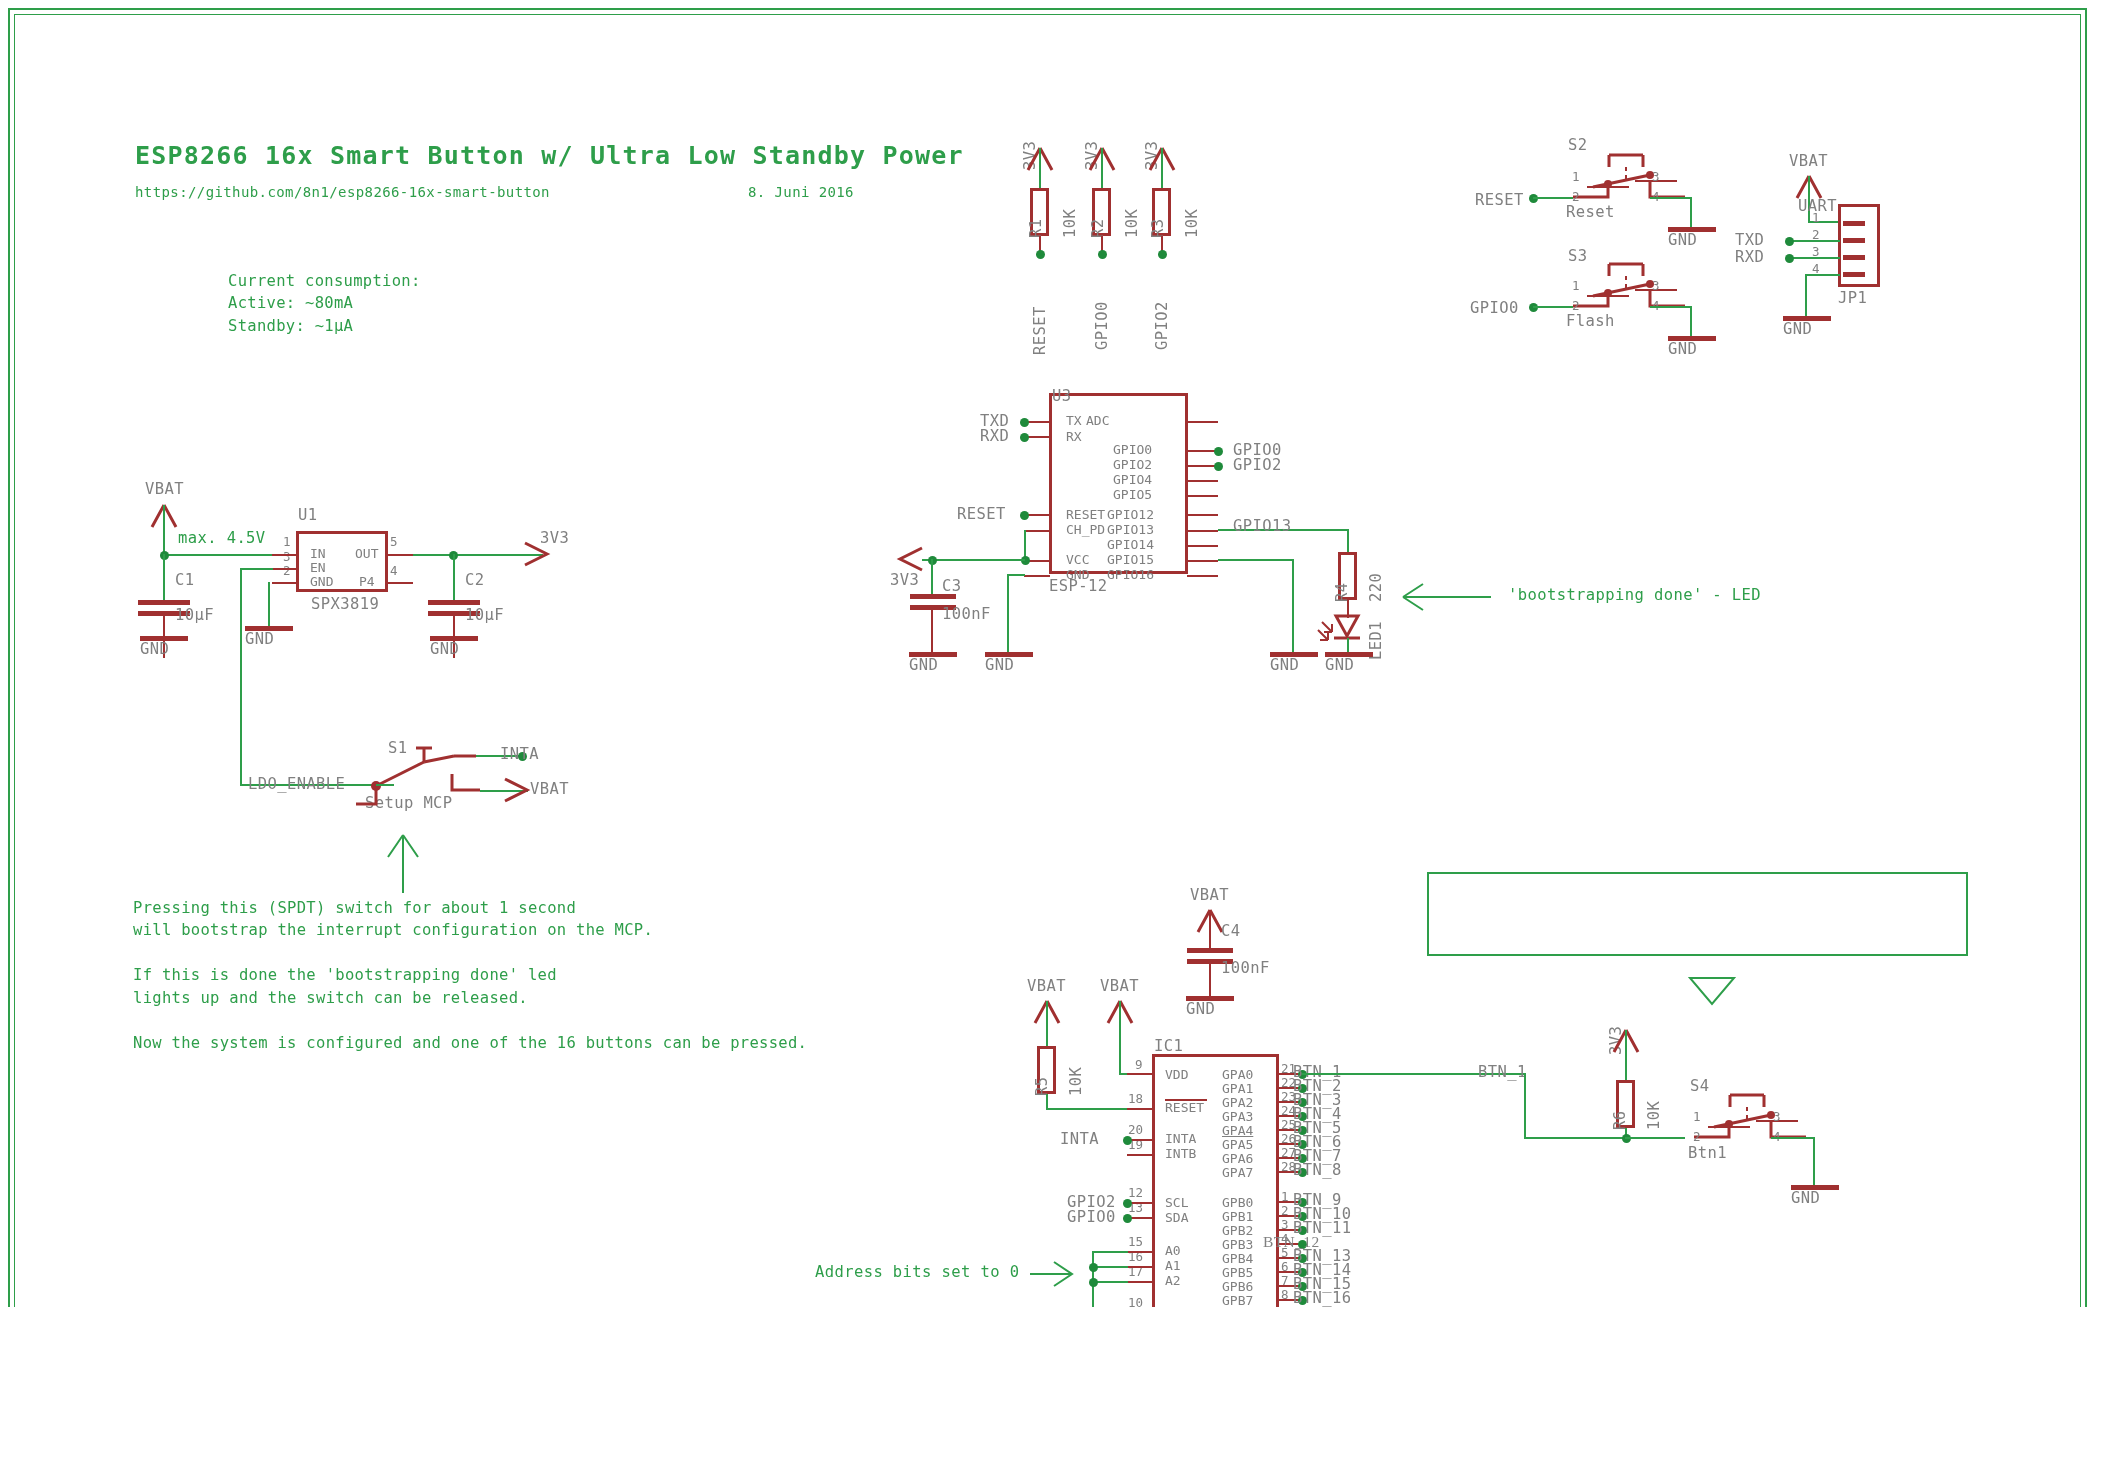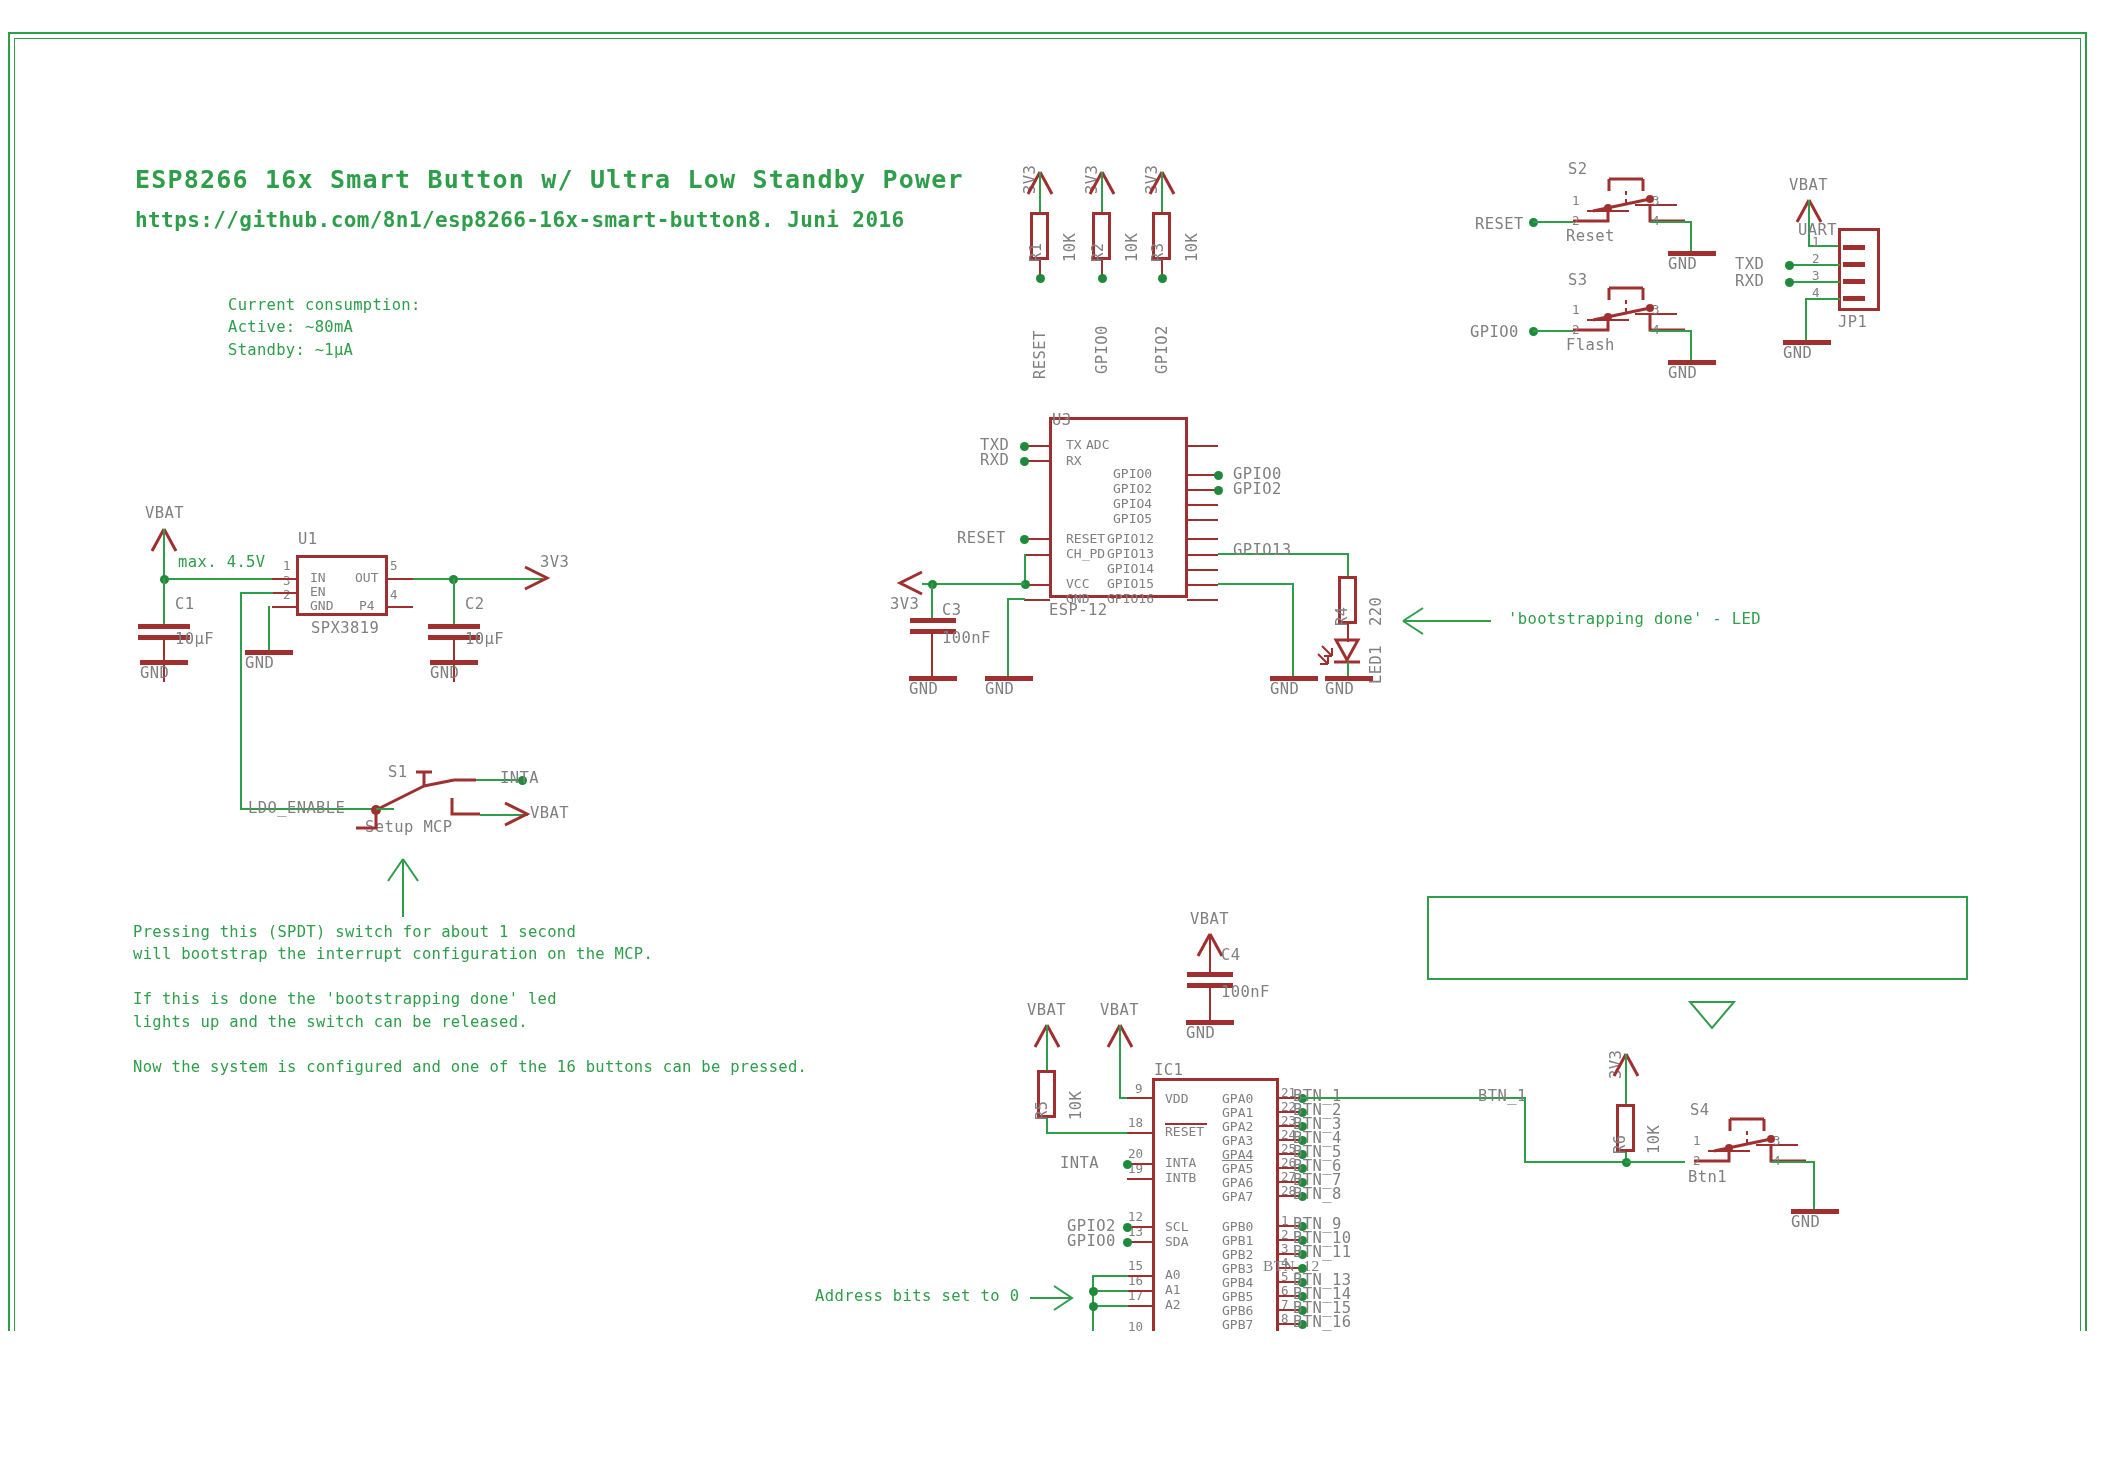--- a/index.html
+++ b/index.html
@@ -1,29 +1,29 @@
 <!DOCTYPE html>
 <html><head>
 <meta charset="utf-8">
 <style>
   html,body{margin:0;padding:0;background:#ffffff;}
   body{width:2103px;height:1473px;position:relative;
        font-family:"DejaVu Sans Mono","Liberation Mono",monospace;}
-  #sheet{position:absolute;left:0;top:0;width:2103px;height:1307px;overflow:hidden;margin-top:24px;}
+  #sheet{position:absolute;left:0;top:0;width:2103px;height:1307px;overflow:hidden;}
   .frame{position:absolute;left:8px;top:8px;width:2079px;height:1449px;
          border:2px solid #2e9e4a;box-sizing:border-box;}
   .frame2{position:absolute;left:14px;top:14px;width:2067px;height:1437px;
           border:1px solid #2e9e4a;box-sizing:border-box;}
 
   .t{position:absolute;white-space:pre;line-height:1.05;}
   .gr{color:#2e9e4a;}
   .gy{color:#808080;}
 
   .title{font-size:25px;letter-spacing:1.2px;font-weight:bold;}
-  .sub{font-size:21px;letter-spacing:.4px;font-weight:bold;}
+  .sub{font-size:14px;letter-spacing:.4px;}
   .note{font-size:15.5px;letter-spacing:.3px;line-height:1.45;}
   .lbl{font-size:15.5px;letter-spacing:.4px;}
   .pin{font-size:13px;color:#808080;}
   .pnum{font-size:12.5px;color:#808080;}
 
   .vert{transform-origin:0 0;transform:rotate(-90deg);}
 
   .wire{position:absolute;background:#2e9e4a;}
   .wh{height:2px;}
   .wv{width:2px;}

